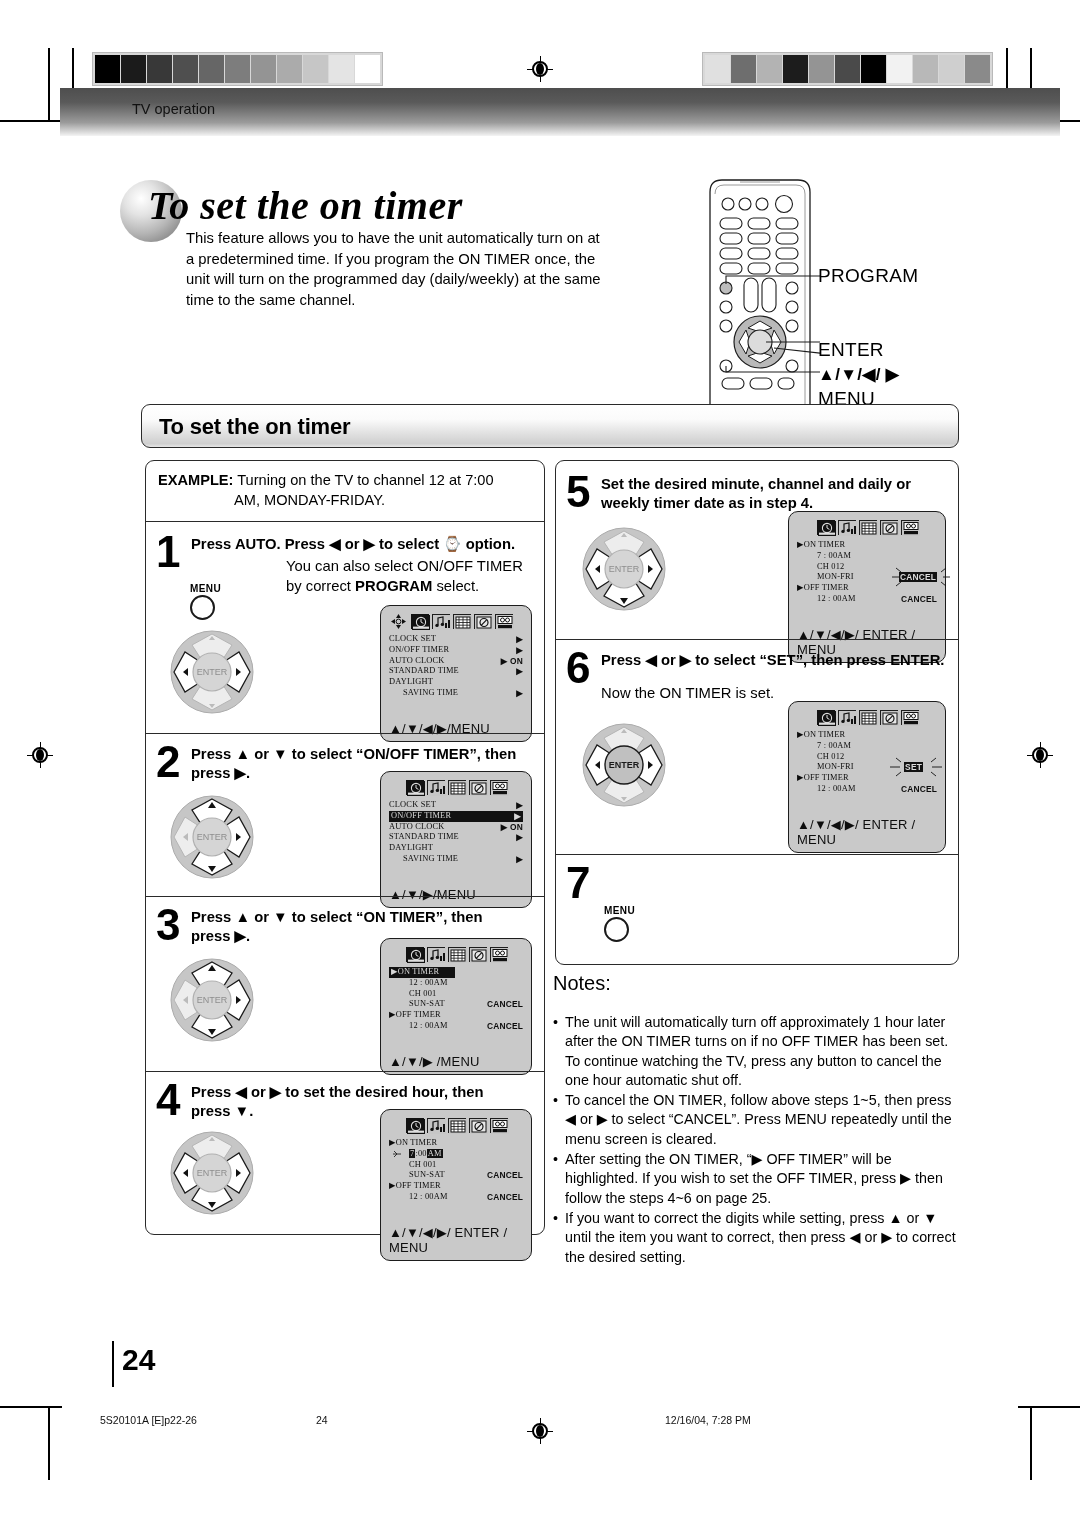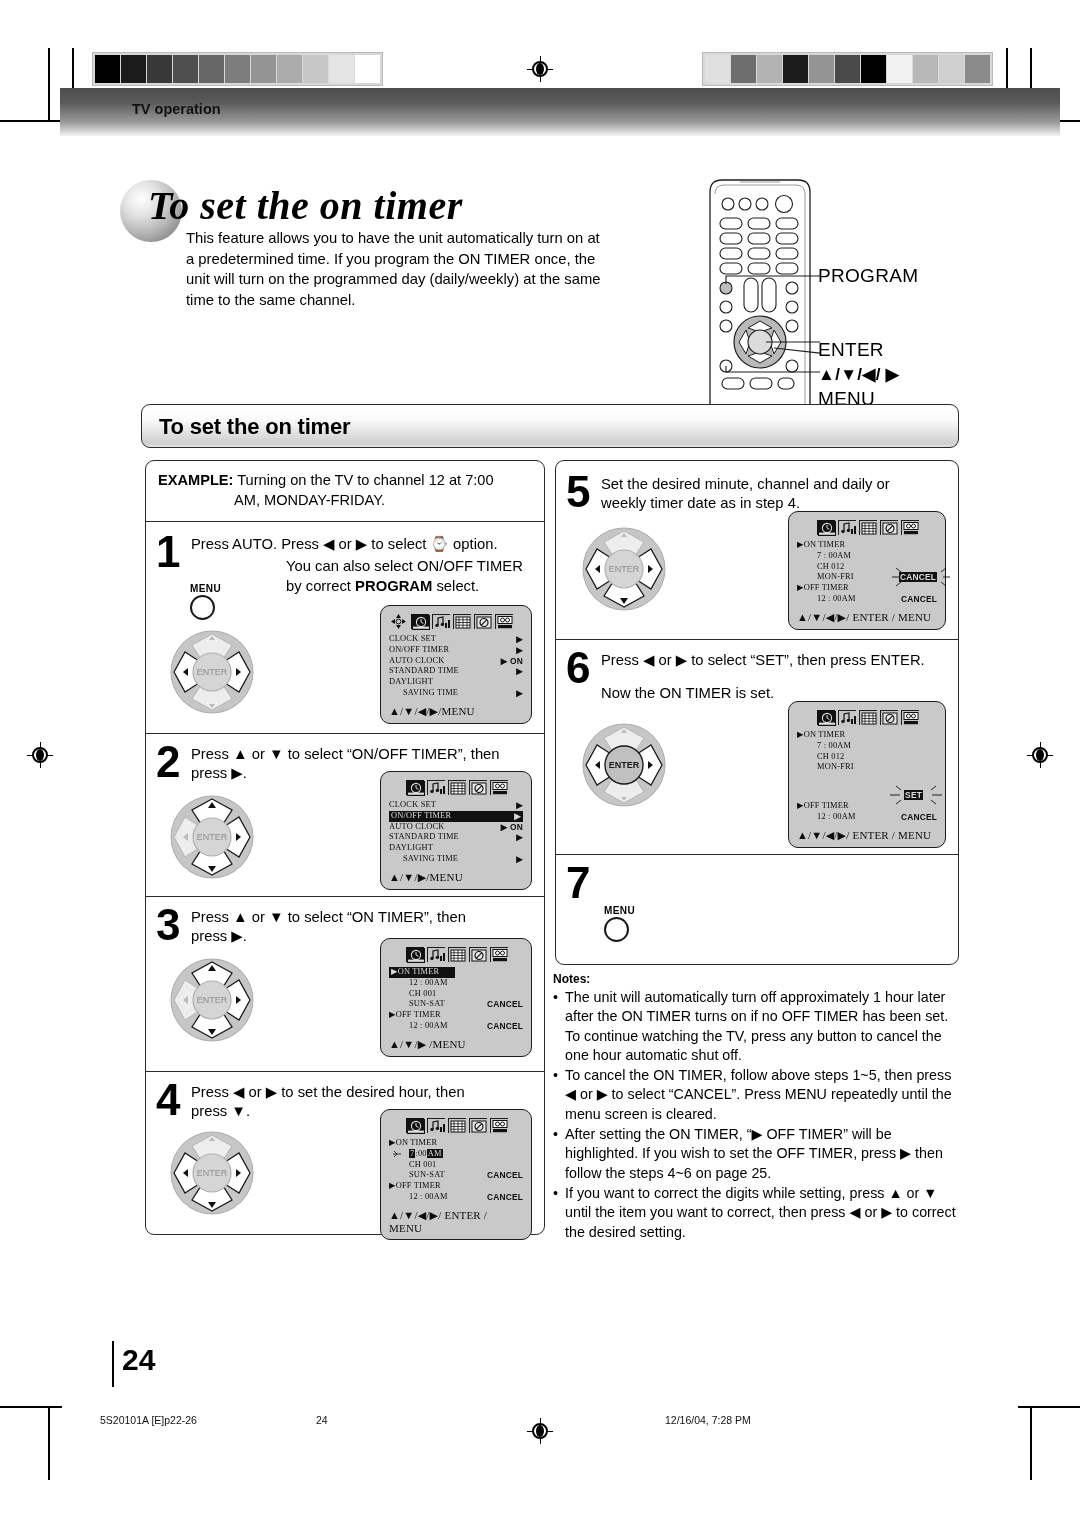--- a/index.html
+++ b/index.html
@@ -41,21 +41,21 @@
   }
   .colorbar .sw { width: 25px; height: 28px; }
 
   
   .header-band {
     position: absolute; left: 60px; top: 88px; width: 1000px; height: 48px;
     background: linear-gradient(to bottom, #4e4e4e 0%, #5a5a5a 30%, #9b9b9b 72%, #f4f4f4 100%);
   }
   .header-band .section-label {
     position: absolute; left: 72px; top: 13px;
-    font-size: 14.5px; font-weight: bold; color: #111; text-align: right;
+    font-size: 14.5px; font-weight: normal; color: #111; text-align: right;
   }
 
   
   .title-wrap { position: absolute; left: 120px; top: 170px; }
   .title-ball {
     position: absolute; left: 0; top: 10px; width: 62px; height: 62px; border-radius: 50%;
     background: radial-gradient(circle at 34% 30%, #ffffff 0%, #e3e3e3 28%, #b6b6b6 58%, #8e8e8e 80%, #767676 100%);
   }
   .title-text {
     position: absolute; left: 28px; top: 12px;
@@ -102,21 +102,21 @@
   }
   .example-box b { font-weight: bold; }
   .example-l2 { display: block; margin-left: 76px; }
 
   .step { position: absolute; }
   .step-num {
     position: absolute; font-size: 44px; font-weight: bold; line-height: 38px;
     font-family: "Liberation Sans", sans-serif;
   }
   .step-head {
-    position: absolute; font-size: 14.8px; font-weight: normal; line-height: 19px;
+    position: absolute; font-size: 14.8px; font-weight: bold; line-height: 19px;
   }
   .step-sub {
     position: absolute; font-size: 14.8px; line-height: 19.5px; font-weight: normal;
   }
   .step-sub b { font-weight: bold; }
 
   
   .menu-btn { position: absolute; }
   .menu-btn .lbl { font-size: 10px; font-weight: bold; letter-spacing: 0.4px; }
   .menu-btn .circ {
@@ -151,26 +151,26 @@
   .osd-rows { line-height: 10.8px; }
   .osd-row { display: flex; justify-content: space-between; white-space: nowrap; }
   .osd-row .lft { display: inline-block; font-family: Liberation Serif, serif; }
   .osd-row .rgt { display: inline-block; font-weight: bold; }
   .osd-hl {
     background: #111; color: #d8d8d8; display: block; padding: 0 2px;
   }
   .osd-inv { background: #111; color: #ddd; padding: 0 1px; }
   .osd-indent { padding-left: 14px; }
   .osd-indent2 { padding-left: 20px; }
-  .osd-foot { margin-top: 6px; font-size: 11px; letter-spacing: 0.2px; font-family: Liberation Serif, serif; }
+  .osd-foot { margin-top: 22px; font-size: 13px; letter-spacing: 0.2px; }
   .flash { position: relative; display: inline-block; }
 
   
   .notes { position: absolute; left: 553px; top: 972px; width: 410px; }
-  .notes-title { font-size: 12px; font-weight: bold; margin-bottom: 2px; }
+  .notes-title { font-size: 20px; font-weight: normal; margin-bottom: 18px; }
   .note-item {
     display: flex; font-size: 14.3px; line-height: 19.3px; margin-bottom: 1px;
   }
   .note-bullet { width: 12px; flex: 0 0 12px; }
 
   
   .pagenum-rule { position: absolute; left: 112px; top: 1341px; width: 2.2px; height: 46px; background: #000; }
   .pagenum { position: absolute; left: 122px; top: 1343px; font-size: 30px; font-weight: bold; }
 
   .footline { position: absolute; font-size: 10.5px; color: #111; }
@@ -949,21 +949,21 @@
             <span class="lft">▶ON TIMER</span>
           </div>
         <div class="osd-row">
             <span class="lft osd-indent2">7 : 00AM</span>
           </div>
         <div class="osd-row">
             <span class="lft osd-indent2">CH 012</span>
           </div>
         <div class="osd-row" style="position:relative;">
             <span class="lft osd-indent2">MON-FRI</span>
-          <span class="rgt flash" style="margin-right:14px;margin-top:28px;">
+          <span class="rgt flash" style="margin-right:14px;">
             <svg width="52" height="22" style="position:absolute;left:-14px;top:-6px;">
               <g stroke="#111" stroke-width="0.9">
                 <path d="M0 11 H10 M42 11 H52 M6 2 L11 6 M46 2 L41 6 M6 20 L11 16 M46 20 L41 16"></path>
               </g>
             </svg>
             <span class="osd-inv">SET</span>
           </span>
         </div>
         <div class="osd-row">
             <span class="lft">▶OFF TIMER</span>

